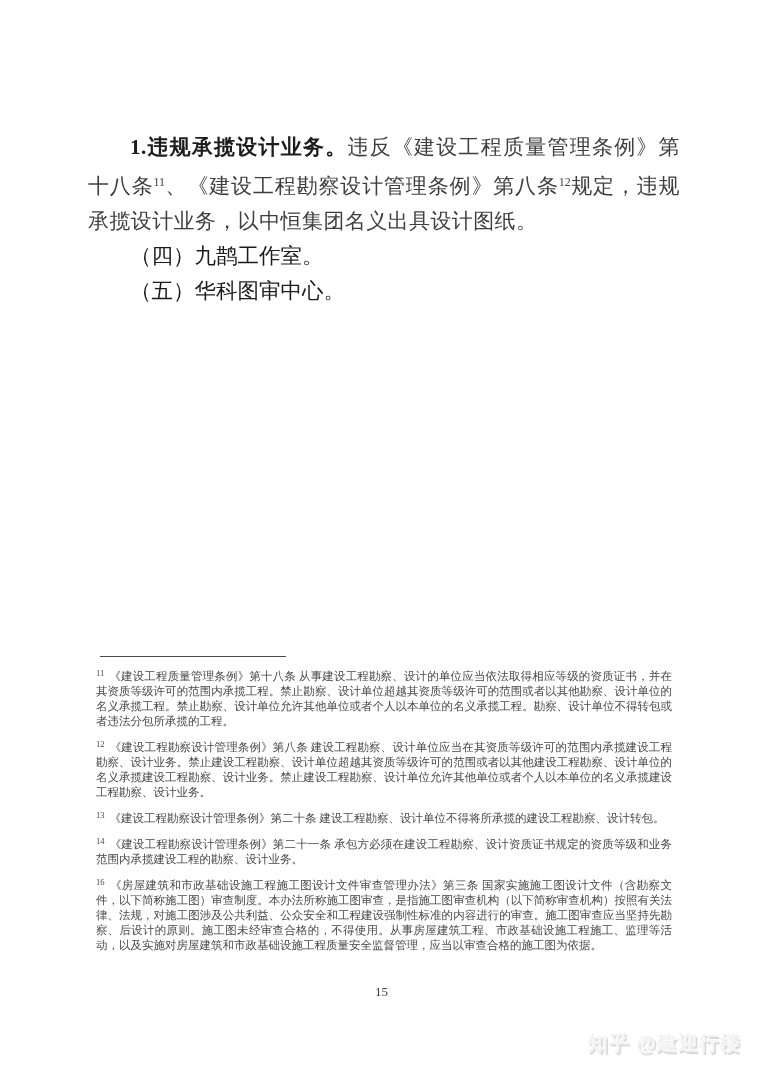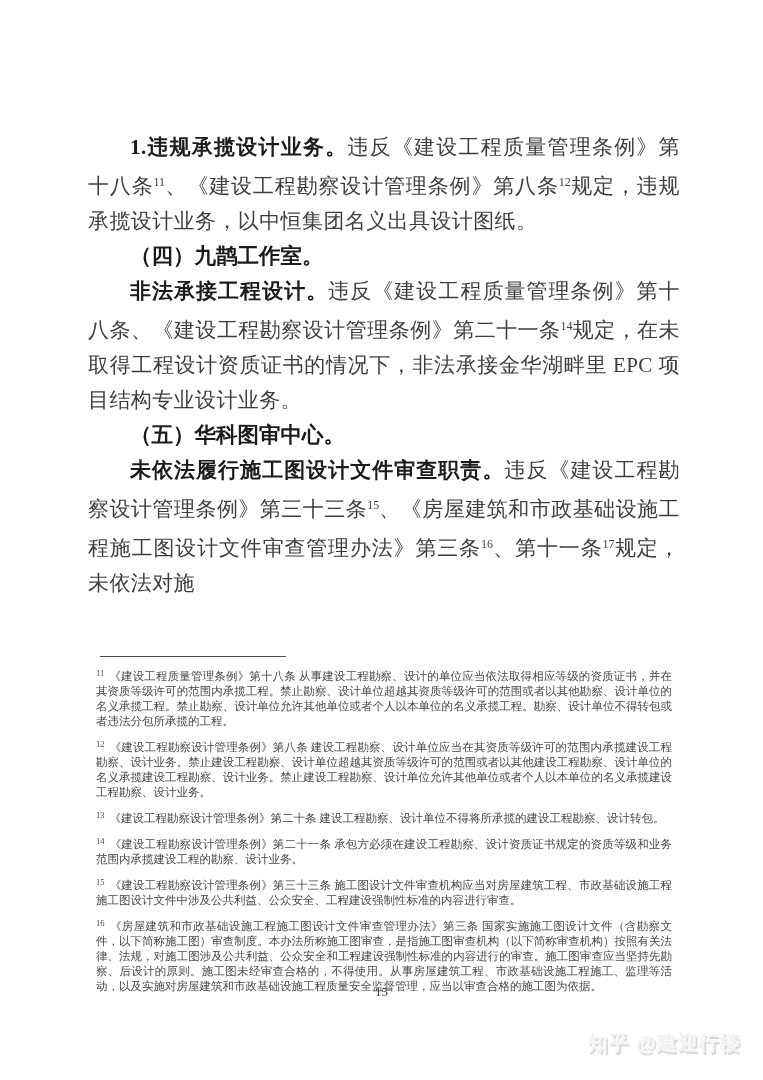--- a/index.html
+++ b/index.html
@@ -26,21 +26,21 @@
     margin: 0;
     letter-spacing: 0.4px;
   }
   .lead {
     font-weight: bold;
     color: #1b1b1b;
   }
   .section-heading {
     font-size: 21.5px;
     line-height: 35px;
-    font-weight: bold;
+    font-weight: normal;
     color: #1b1b1b;
     text-indent: 42px;
     margin: 0;
   }
   .sup-ref {
     font-size: 12px;
     vertical-align: 7px;
     letter-spacing: 0;
   }
   .footnote-block {
@@ -94,40 +94,37 @@
 
 <div class="page">
 
   <div class="body-block">
 
     <p class="para"><span class="lead">1.违规承揽设计业务。</span><span>违反《建设工程质量管理条例》第十八条</span><sup class="sup-ref">11</sup><span>、《建设工程勘察设计管理条例》第八条</span><sup class="sup-ref">12</sup><span>规定，违规承揽设计业务，以中恒集团名义出具设计图纸。</span></p>
 
 
     <p class="section-heading">（四）九鹊工作室。</p>
 
-    <p class="para"><span class="lead">非法承接工程设计。</span><span>违反《建设工程质量管理条例》第十八条、《建设工程勘察设计管理条例》第二十一条</span><sup class="sup-ref">14</sup><span>规定，在未取得工程设计资质证书的情况下，非法承接金华湖畔里 EPC 项目结构专业设计业务。</span></p>
 
     <p class="section-heading">（五）华科图审中心。</p>
 
-    <p class="para"><span class="lead">未依法履行施工图设计文件审查职责。</span><span>违反《建设工程勘察设计管理条例》第三十三条</span><sup class="sup-ref">15</sup><span>、《房屋建筑和市政基础设施工程施工图设计文件审查管理办法》第三条</span><sup class="sup-ref">16</sup><span>、第十一条</span><sup class="sup-ref">17</sup><span>规定，未依法对施</span></p>
 
   </div>
 
   <div class="footnote-block">
     <hr class="fn-sep">
 
     <p class="fn-item"><sup class="fn-num">11</sup><span>《建设工程质量管理条例》第十八条 从事建设工程勘察、设计的单位应当依法取得相应等级的资质证书，并在其资质等级许可的范围内承揽工程。禁止勘察、设计单位超越其资质等级许可的范围或者以其他勘察、设计单位的名义承揽工程。禁止勘察、设计单位允许其他单位或者个人以本单位的名义承揽工程。勘察、设计单位不得转包或者违法分包所承揽的工程。</span></p>
 
     <p class="fn-item"><sup class="fn-num">12</sup><span>《建设工程勘察设计管理条例》第八条 建设工程勘察、设计单位应当在其资质等级许可的范围内承揽建设工程勘察、设计业务。禁止建设工程勘察、设计单位超越其资质等级许可的范围或者以其他建设工程勘察、设计单位的名义承揽建设工程勘察、设计业务。禁止建设工程勘察、设计单位允许其他单位或者个人以本单位的名义承揽建设工程勘察、设计业务。</span></p>
 
     <p class="fn-item"><sup class="fn-num">13</sup><span>《建设工程勘察设计管理条例》第二十条 建设工程勘察、设计单位不得将所承揽的建设工程勘察、设计转包。</span></p>
 
     <p class="fn-item"><sup class="fn-num">14</sup><span>《建设工程勘察设计管理条例》第二十一条 承包方必须在建设工程勘察、设计资质证书规定的资质等级和业务范围内承揽建设工程的勘察、设计业务。</span></p>
 
-    <p class="fn-item"><sup class="fn-num">15</sup><span>《建设工程勘察设计管理条例》第三十三条 施工图设计文件审查机构应当对房屋建筑工程、市政基础设施工程施工图设计文件中涉及公共利益、公众安全、工程建设强制性标准的内容进行审查。</span></p>
 
     <p class="fn-item"><sup class="fn-num">16</sup><span>《房屋建筑和市政基础设施工程施工图设计文件审查管理办法》第三条 国家实施施工图设计文件（含勘察文件，以下简称施工图）审查制度。本办法所称施工图审查，是指施工图审查机构（以下简称审查机构）按照有关法律、法规，对施工图涉及公共利益、公众安全和工程建设强制性标准的内容进行的审查。施工图审查应当坚持先勘察、后设计的原则。施工图未经审查合格的，不得使用。从事房屋建筑工程、市政基础设施工程施工、监理等活动，以及实施对房屋建筑和市政基础设施工程质量安全监督管理，应当以审查合格的施工图为依据。</span></p>
 
   </div>
 
   <div class="page-number">15</div>
 
   <div class="watermark">知乎 @建迎行楼</div>
 
 </div>

